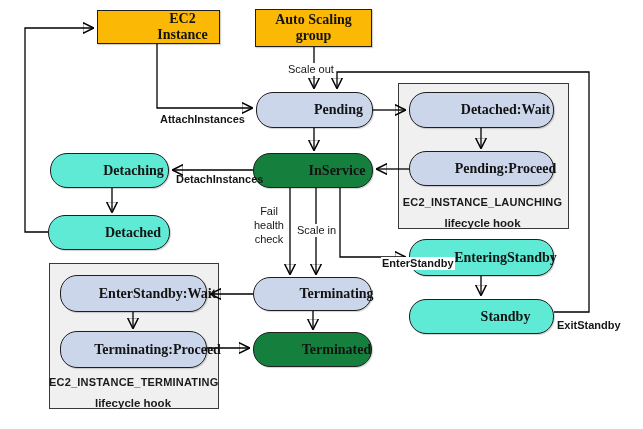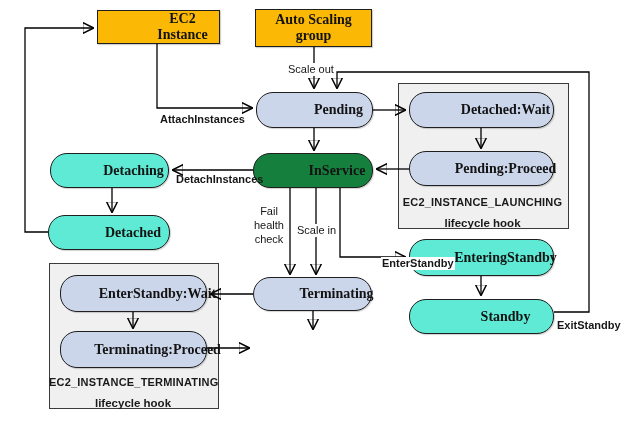--- a/index.html
+++ b/index.html
@@ -86,20 +86,21 @@
 
   <div class="node round lav" style="left:256px;top:92px;width:117px;height:36px;">Pending</div>
   <div class="node round lav" style="left:409px;top:92px;width:145px;height:36px;">Detached:Wait</div>
   <div class="node round lav" style="left:409px;top:151px;width:145px;height:35px;">Pending:Proceed</div>
   <div class="node round blue" style="left:253px;top:153px;width:120px;height:35px;">InService</div>
   <div class="node round yellow" style="left:50px;top:153px;width:119px;height:35px;">Detaching</div>
   <div class="node round yellow" style="left:48px;top:215px;width:122px;height:35px;">Detached</div>
   <div class="node round yellow" style="left:409px;top:239px;width:145px;height:37px;">EnteringStandby</div>
   <div class="node round yellow" style="left:409px;top:299px;width:145px;height:35px;">Standby</div>
   <div class="node round lav" style="left:253px;top:277px;width:119px;height:34px;">Terminating</div>
+  <div class="node round blue" style="left:253px;top:332px;width:119px;height:35px;">Terminated</div>
   <div class="node round lav" style="left:60px;top:275px;width:147px;height:37px;">EnterStandby:Wait</div>
   <div class="node round lav" style="left:60px;top:331px;width:147px;height:37px;">Terminating:Proceed</div>
 
   <div class="edge-label bg" style="left:287px;top:63px;">Scale out</div>
   <div class="edge-label bold" style="left:160px;top:113px;">AttachInstances</div>
   <div class="edge-label bold" style="left:176px;top:173px;">DetachInstances</div>
   <div class="edge-label bold bg" style="left:333px;top:257px;margin-left:48px;">EnterStandby</div>
   <div class="edge-label bold" style="left:557px;top:319px;">ExitStandby</div>
   <div class="edge-label multi" style="left:250px;top:204px;width:38px;line-height:14px;">Fail health check</div>
   <div class="edge-label bg" style="left:296px;top:224px;">Scale in</div>

